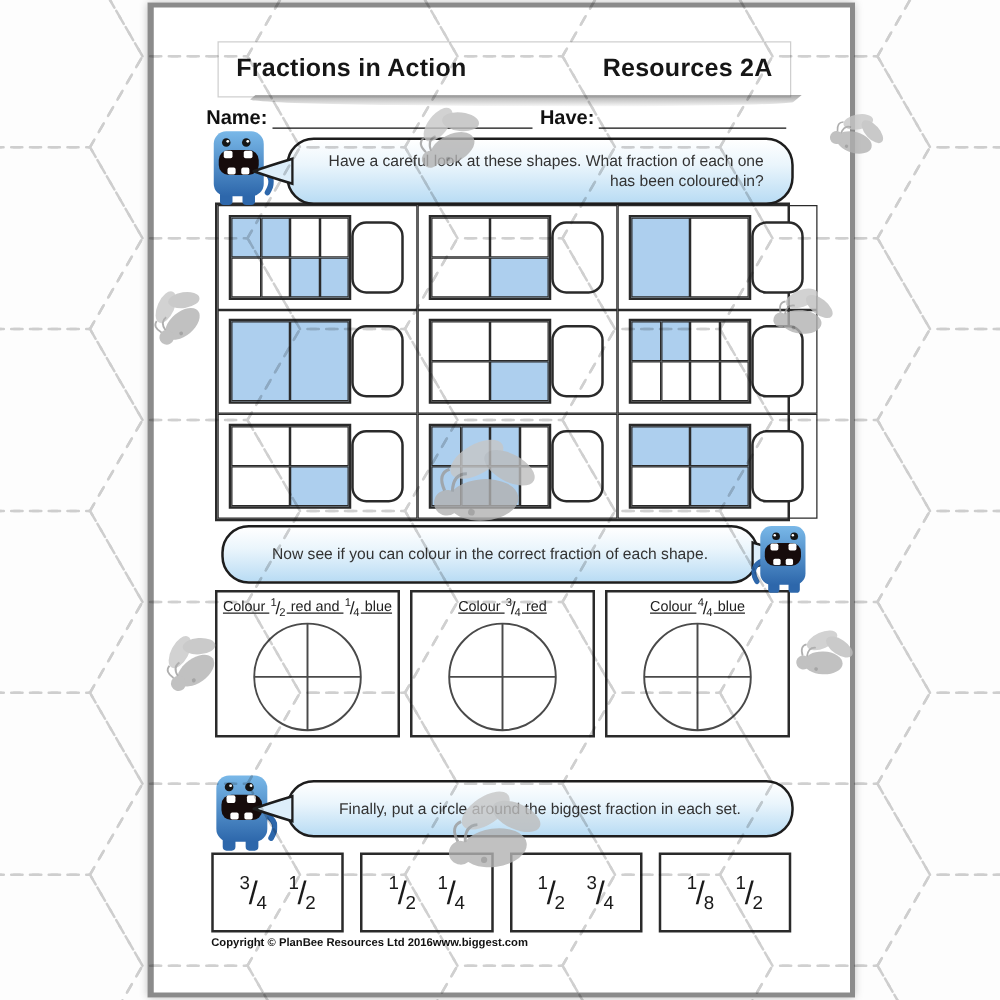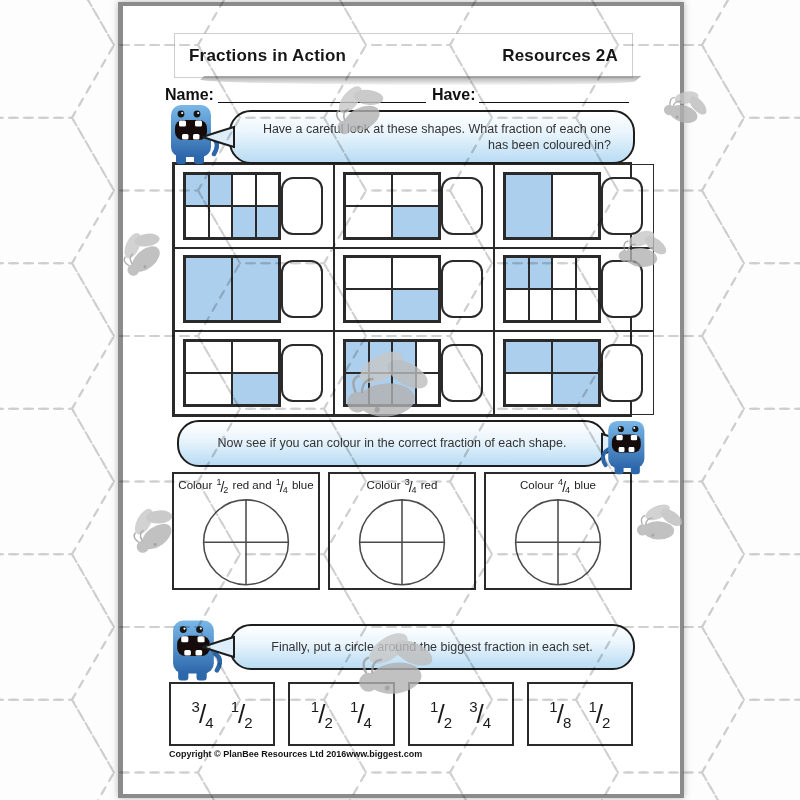--- a/index.html
+++ b/index.html
@@ -11,21 +11,21 @@
     border:4px solid var(--page_border);border-left-width:5px;box-sizing:border-box;
     box-shadow:0 0 7px rgba(0,0,0,.28);z-index:1;}
   .page>*{position:absolute;}
   
   .header-box{left:51px;top:27px;width:459px;height:45px;background:#fff;
     border:1px solid #cfcfcf;display:flex;align-items:center;justify-content:space-between;
     padding:0 14px;box-sizing:border-box;}
   .header-box::after{content:'';position:absolute;left:24px;right:-4px;bottom:-8px;height:9px;
     background:linear-gradient(to bottom,rgba(105,105,105,.6),rgba(190,190,190,.12));
     transform:skewX(-50deg);border-radius:0 0 60% 100%;}
-  .header-title,.header-ws{font-size:17px;font-weight:bold;letter-spacing:.2px;color:#161616;}
+  .header-title,.header-ws{font-size:20px;font-weight:bold;letter-spacing:.2px;color:#161616;}
   
   .name-date{left:42px;top:78px;width:470px;height:20px;display:flex;align-items:flex-end;
     font-size:16px;font-weight:bold;color:#111;justify-content:center;}
   .write-line{border-bottom:1.6px solid #111;height:14px;margin:0 6px 1px 4px;}
   .line-name{width:208px;}
   .line-date{flex:1;}
   
   .bubble{border:2px solid #1d1d1d;border-radius:22px;
     background:linear-gradient(180deg,#ffffff 0%,#eaf5fc 40%,var(--bubble) 100%);
     display:flex;align-items:center;justify-content:center;text-align:right;
@@ -44,21 +44,21 @@
   .shapes-grid{left:49px;top:156px;width:460px;height:255px;display:grid;
     grid-template-columns:repeat(3,1fr);grid-template-rows:repeat(3,1fr);
     border:2px solid var(--line);box-sizing:border-box;}
   .grid-cell{border:1px solid var(--line);display:flex;align-items:center;
     justify-content:space-between;padding:0 10px 0 8px;box-sizing:border-box;}
   .shape{display:grid;width:94px;height:64px;border:2px solid var(--line);box-sizing:content-box;}
   .shape-part{border:1px solid var(--line);}
   .shape-part.shaded{background:var(--shade);}
   .answer-box{width:38px;height:54px;border:2px solid var(--line);border-radius:12px;background:#fff;}
   
-  .colour-row{left:49px;top:466px;width:460px;height:118px;display:flex;gap:8px;}
+  .colour-row{left:49px;top:466px;width:460px;height:118px;display:flex;gap:8px;text-decoration:underline;}
   .colour-box{flex:1;border:2px solid var(--line);box-sizing:border-box;background:#fff;
     display:flex;flex-direction:column;align-items:center;}
   .colour-label{font-size:11.5px;color:#222;margin-top:5px;white-space:nowrap;}
   .colour-circle{margin-top:2px;}
   
   .frac{display:inline-flex;align-items:center;line-height:1;}
   .frac .n{transform:translateY(-4px);}
   .frac .d{transform:translateY(4px);}
   .frac-sm{margin:0 1px;}
   .frac-sm .n,.frac-sm .d{font-size:9px;}

